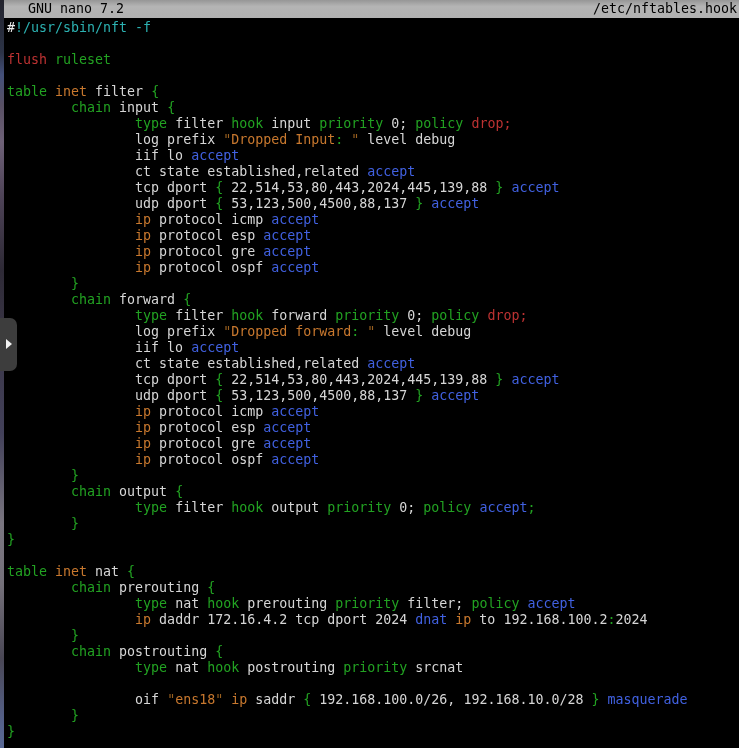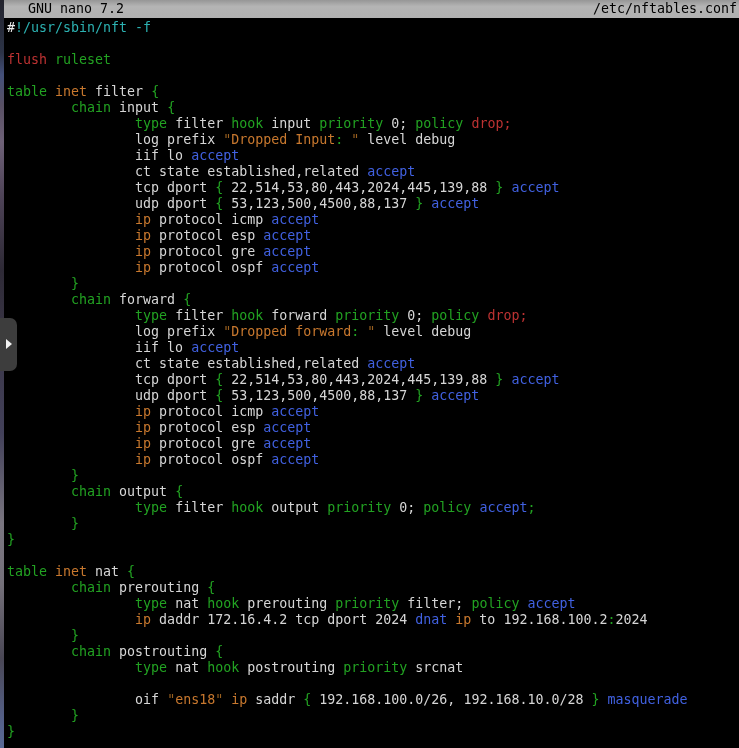--- a/index.html
+++ b/index.html
@@ -46,20 +46,20 @@
     border-bottom: 5px solid transparent;
     border-left: 6px solid #f2f2f2;
   }
 </style>
 </head>
 <body>
 
 <div class="screen">
   <div class="titlebar" style="background: linear-gradient(rgb(150, 150, 150), rgb(180, 180, 180) 35%, rgb(177, 177, 177)); color: rgb(0, 0, 0);">
     <span>  GNU nano 7.2</span>
-    <span>/etc/nftables.conf</span>
+    <span>/etc/nftables.hook</span>
   </div>
   <pre class="editor"><div class="line"><span style="color: rgb(237, 237, 237);">#</span><span style="color: rgb(44, 178, 178);">!/usr/sbin/nft -f</span></div><div class="line"></div><div class="line"><span style="color: rgb(189, 50, 50);">flush</span><span style="color: rgb(214, 214, 214);"> </span><span style="color: rgb(34, 162, 34);">ruleset</span></div><div class="line"></div><div class="line"><span style="color: rgb(34, 162, 34);">table</span><span style="color: rgb(214, 214, 214);"> </span><span style="color: rgb(200, 120, 46);">inet</span><span style="color: rgb(214, 214, 214);"> filter </span><span style="color: rgb(34, 162, 34);">{</span></div><div class="line">        <span style="color: rgb(34, 162, 34);">chain</span><span style="color: rgb(214, 214, 214);"> input </span><span style="color: rgb(34, 162, 34);">{</span></div><div class="line">                <span style="color: rgb(34, 162, 34);">type</span><span style="color: rgb(214, 214, 214);"> filter </span><span style="color: rgb(34, 162, 34);">hook</span><span style="color: rgb(214, 214, 214);"> input </span><span style="color: rgb(34, 162, 34);">priority</span><span style="color: rgb(214, 214, 214);"> 0; </span><span style="color: rgb(34, 162, 34);">policy</span><span style="color: rgb(214, 214, 214);"> </span><span style="color: rgb(189, 50, 50);">drop;</span></div><div class="line">                <span style="color: rgb(214, 214, 214);">log prefix </span><span style="color: rgb(153, 96, 31);">"</span><span style="color: rgb(200, 120, 46);">Dropped Input</span><span style="color: rgb(34, 162, 34);">:</span><span style="color: rgb(200, 120, 46);"> </span><span style="color: rgb(153, 96, 31);">"</span><span style="color: rgb(214, 214, 214);"> level debug</span></div><div class="line">                <span style="color: rgb(214, 214, 214);">iif lo </span><span style="color: rgb(65, 97, 225);">accept</span></div><div class="line">                <span style="color: rgb(214, 214, 214);">ct state established,related </span><span style="color: rgb(65, 97, 225);">accept</span></div><div class="line">                <span style="color: rgb(214, 214, 214);">tcp dport </span><span style="color: rgb(34, 162, 34);">{</span><span style="color: rgb(214, 214, 214);"> 22,514,53,80,443,2024,445,139,88 </span><span style="color: rgb(34, 162, 34);">}</span><span style="color: rgb(214, 214, 214);"> </span><span style="color: rgb(65, 97, 225);">accept</span></div><div class="line">                <span style="color: rgb(214, 214, 214);">udp dport </span><span style="color: rgb(34, 162, 34);">{</span><span style="color: rgb(214, 214, 214);"> 53,123,500,4500,88,137 </span><span style="color: rgb(34, 162, 34);">}</span><span style="color: rgb(214, 214, 214);"> </span><span style="color: rgb(65, 97, 225);">accept</span></div><div class="line">                <span style="color: rgb(200, 120, 46);">ip</span><span style="color: rgb(214, 214, 214);"> protocol icmp </span><span style="color: rgb(65, 97, 225);">accept</span></div><div class="line">                <span style="color: rgb(200, 120, 46);">ip</span><span style="color: rgb(214, 214, 214);"> protocol esp </span><span style="color: rgb(65, 97, 225);">accept</span></div><div class="line">                <span style="color: rgb(200, 120, 46);">ip</span><span style="color: rgb(214, 214, 214);"> protocol gre </span><span style="color: rgb(65, 97, 225);">accept</span></div><div class="line">                <span style="color: rgb(200, 120, 46);">ip</span><span style="color: rgb(214, 214, 214);"> protocol ospf </span><span style="color: rgb(65, 97, 225);">accept</span></div><div class="line">        <span style="color: rgb(34, 162, 34);">}</span></div><div class="line">        <span style="color: rgb(34, 162, 34);">chain</span><span style="color: rgb(214, 214, 214);"> forward </span><span style="color: rgb(34, 162, 34);">{</span></div><div class="line">                <span style="color: rgb(34, 162, 34);">type</span><span style="color: rgb(214, 214, 214);"> filter </span><span style="color: rgb(34, 162, 34);">hook</span><span style="color: rgb(214, 214, 214);"> forward </span><span style="color: rgb(34, 162, 34);">priority</span><span style="color: rgb(214, 214, 214);"> 0; </span><span style="color: rgb(34, 162, 34);">policy</span><span style="color: rgb(214, 214, 214);"> </span><span style="color: rgb(189, 50, 50);">drop;</span></div><div class="line">                <span style="color: rgb(214, 214, 214);">log prefix </span><span style="color: rgb(153, 96, 31);">"</span><span style="color: rgb(200, 120, 46);">Dropped forward</span><span style="color: rgb(34, 162, 34);">:</span><span style="color: rgb(200, 120, 46);"> </span><span style="color: rgb(153, 96, 31);">"</span><span style="color: rgb(214, 214, 214);"> level debug</span></div><div class="line">                <span style="color: rgb(214, 214, 214);">iif lo </span><span style="color: rgb(65, 97, 225);">accept</span></div><div class="line">                <span style="color: rgb(214, 214, 214);">ct state established,related </span><span style="color: rgb(65, 97, 225);">accept</span></div><div class="line">                <span style="color: rgb(214, 214, 214);">tcp dport </span><span style="color: rgb(34, 162, 34);">{</span><span style="color: rgb(214, 214, 214);"> 22,514,53,80,443,2024,445,139,88 </span><span style="color: rgb(34, 162, 34);">}</span><span style="color: rgb(214, 214, 214);"> </span><span style="color: rgb(65, 97, 225);">accept</span></div><div class="line">                <span style="color: rgb(214, 214, 214);">udp dport </span><span style="color: rgb(34, 162, 34);">{</span><span style="color: rgb(214, 214, 214);"> 53,123,500,4500,88,137 </span><span style="color: rgb(34, 162, 34);">}</span><span style="color: rgb(214, 214, 214);"> </span><span style="color: rgb(65, 97, 225);">accept</span></div><div class="line">                <span style="color: rgb(200, 120, 46);">ip</span><span style="color: rgb(214, 214, 214);"> protocol icmp </span><span style="color: rgb(65, 97, 225);">accept</span></div><div class="line">                <span style="color: rgb(200, 120, 46);">ip</span><span style="color: rgb(214, 214, 214);"> protocol esp </span><span style="color: rgb(65, 97, 225);">accept</span></div><div class="line">                <span style="color: rgb(200, 120, 46);">ip</span><span style="color: rgb(214, 214, 214);"> protocol gre </span><span style="color: rgb(65, 97, 225);">accept</span></div><div class="line">                <span style="color: rgb(200, 120, 46);">ip</span><span style="color: rgb(214, 214, 214);"> protocol ospf </span><span style="color: rgb(65, 97, 225);">accept</span></div><div class="line">        <span style="color: rgb(34, 162, 34);">}</span></div><div class="line">        <span style="color: rgb(34, 162, 34);">chain</span><span style="color: rgb(214, 214, 214);"> output </span><span style="color: rgb(34, 162, 34);">{</span></div><div class="line">                <span style="color: rgb(34, 162, 34);">type</span><span style="color: rgb(214, 214, 214);"> filter </span><span style="color: rgb(34, 162, 34);">hook</span><span style="color: rgb(214, 214, 214);"> output </span><span style="color: rgb(34, 162, 34);">priority</span><span style="color: rgb(214, 214, 214);"> 0; </span><span style="color: rgb(34, 162, 34);">policy</span><span style="color: rgb(214, 214, 214);"> </span><span style="color: rgb(65, 97, 225);">accept</span><span style="color: rgb(34, 162, 34);">;</span></div><div class="line">        <span style="color: rgb(34, 162, 34);">}</span></div><div class="line"><span style="color: rgb(34, 162, 34);">}</span></div><div class="line"></div><div class="line"><span style="color: rgb(34, 162, 34);">table</span><span style="color: rgb(214, 214, 214);"> </span><span style="color: rgb(200, 120, 46);">inet</span><span style="color: rgb(214, 214, 214);"> nat </span><span style="color: rgb(34, 162, 34);">{</span></div><div class="line">        <span style="color: rgb(34, 162, 34);">chain</span><span style="color: rgb(214, 214, 214);"> prerouting </span><span style="color: rgb(34, 162, 34);">{</span></div><div class="line">                <span style="color: rgb(34, 162, 34);">type</span><span style="color: rgb(214, 214, 214);"> nat </span><span style="color: rgb(34, 162, 34);">hook</span><span style="color: rgb(214, 214, 214);"> prerouting </span><span style="color: rgb(34, 162, 34);">priority</span><span style="color: rgb(214, 214, 214);"> filter; </span><span style="color: rgb(34, 162, 34);">policy</span><span style="color: rgb(214, 214, 214);"> </span><span style="color: rgb(65, 97, 225);">accept</span></div><div class="line">                <span style="color: rgb(200, 120, 46);">ip</span><span style="color: rgb(214, 214, 214);"> daddr 172.16.4.2 tcp dport 2024 </span><span style="color: rgb(65, 97, 225);">dnat</span><span style="color: rgb(214, 214, 214);"> </span><span style="color: rgb(200, 120, 46);">ip</span><span style="color: rgb(214, 214, 214);"> to 192.168.100.2</span><span style="color: rgb(34, 162, 34);">:</span><span style="color: rgb(214, 214, 214);">2024</span></div><div class="line">        <span style="color: rgb(34, 162, 34);">}</span></div><div class="line">        <span style="color: rgb(34, 162, 34);">chain</span><span style="color: rgb(214, 214, 214);"> postrouting </span><span style="color: rgb(34, 162, 34);">{</span></div><div class="line">                <span style="color: rgb(34, 162, 34);">type</span><span style="color: rgb(214, 214, 214);"> nat </span><span style="color: rgb(34, 162, 34);">hook</span><span style="color: rgb(214, 214, 214);"> postrouting </span><span style="color: rgb(34, 162, 34);">priority</span><span style="color: rgb(214, 214, 214);"> srcnat</span></div><div class="line"></div><div class="line">                <span style="color: rgb(214, 214, 214);">oif </span><span style="color: rgb(153, 96, 31);">"</span><span style="color: rgb(200, 120, 46);">ens18</span><span style="color: rgb(153, 96, 31);">"</span><span style="color: rgb(214, 214, 214);"> </span><span style="color: rgb(200, 120, 46);">ip</span><span style="color: rgb(214, 214, 214);"> saddr </span><span style="color: rgb(34, 162, 34);">{</span><span style="color: rgb(214, 214, 214);"> 192.168.100.0/26, 192.168.10.0/28 </span><span style="color: rgb(34, 162, 34);">}</span><span style="color: rgb(214, 214, 214);"> </span><span style="color: rgb(65, 97, 225);">masquerade</span></div><div class="line">        <span style="color: rgb(34, 162, 34);">}</span></div><div class="line"><span style="color: rgb(34, 162, 34);">}</span></div></pre>
   <div class="wallpaper-strip"></div>
   <div class="side-tab" style="background: rgb(61, 61, 61);">
     <span class="arrow"></span>
   </div>
 </div>
 
 </body></html>

